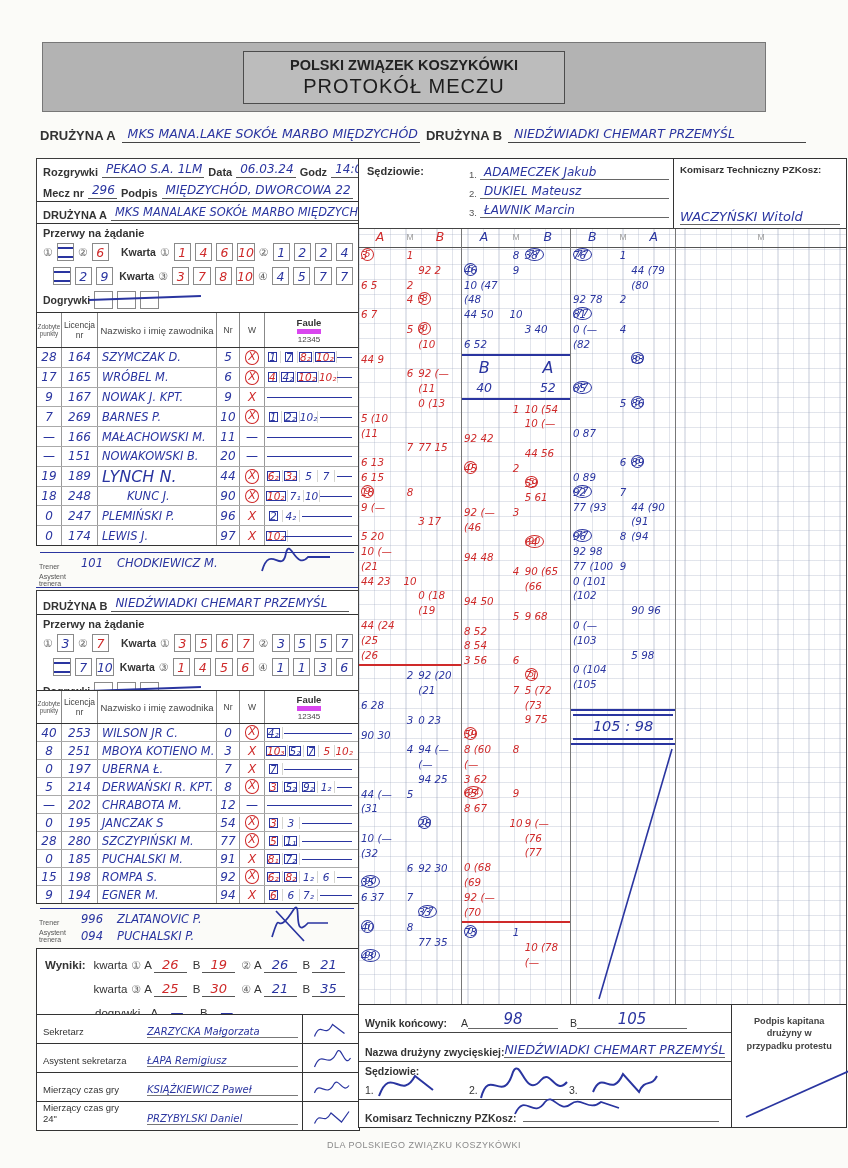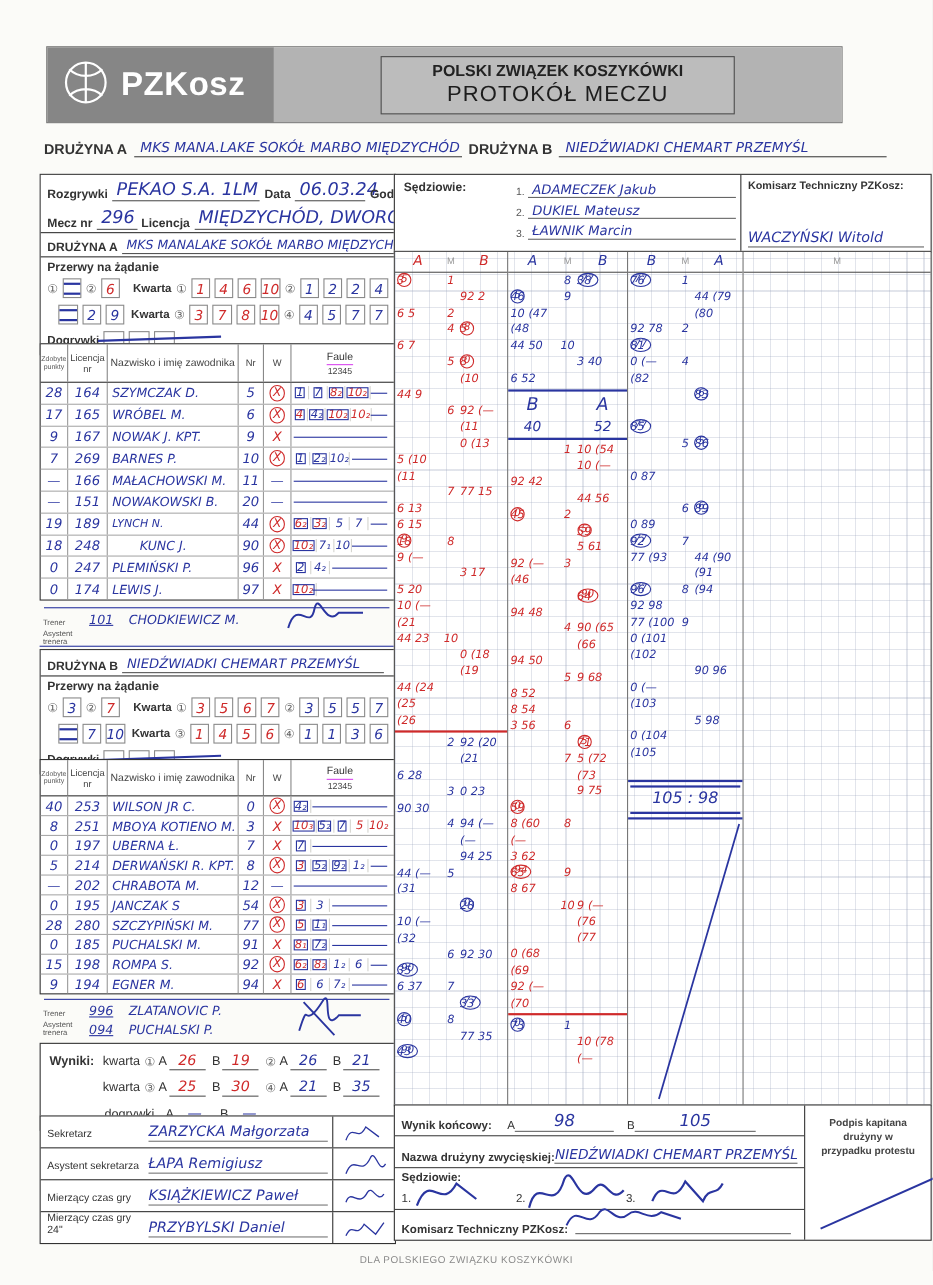--- a/index.html
+++ b/index.html
@@ -17,67 +17,67 @@
   .hdr-titlebox{border:1px solid #4c4c4c;background:#bcbcbc;text-align:center;padding:5px 46px;}
   .hdr-org{font-size:14.5px;font-weight:bold;color:#222;}
   .hdr-doc{font-size:20px;color:#1d1d1d;letter-spacing:1px;margin-top:2px;}
   
   .teamline{left:40px;top:126px;width:772px;display:flex;align-items:flex-end;font-size:13px;font-weight:bold;}
   .teamline .tv{flex:1;border-bottom:1.4px solid #444;margin:0 6px;font-size:12.5px;font-weight:500;padding:0 2px 1px 6px;white-space:nowrap;}
   
   .ipanel{left:36px;top:158px;width:322px;}
   .irow{display:flex;align-items:flex-end;font-size:11px;padding:3px 6px 2px 6px;}
   .irow .lab{font-weight:bold;white-space:nowrap;}
-  .irow .val{border-bottom:1px solid #555;flex:1;margin:0 4px;font-size:16px;padding:0 2px 1px 4px;white-space:nowrap;}
+  .irow .val{border-bottom:1px solid #555;flex:1;margin:0 4px;font-size:12px;padding:0 2px 1px 4px;white-space:nowrap;}
   .thickline{border-top:1.6px solid #333;}
   
   .pzlabel{font-size:11px;font-weight:bold;padding:3px 6px 1px;}
   .pzrow{display:flex;align-items:center;gap:4px;padding:2px 6px;height:20px;}
   .mark{font-size:11px;color:#666;}
   .sq{width:17px;height:16px;border:1px solid #8a8a8a;background:#fff;display:flex;align-items:center;justify-content:center;font-size:12.5px;position:relative;}
   .strike2{width:100%;height:7px;border-top:2px solid #2a35a0;border-bottom:2px solid #2a35a0;}
   .kwlab{font-size:10.5px;font-weight:bold;margin-left:8px;}
   .dgrow{position:relative;}
   .dgstrike{position:absolute;left:52px;top:9px;width:112px;border-top:2.2px solid #2a35a0;transform:rotate(-2deg);}
   
   .roster{left:36px;width:322px;border:1.6px solid #333;background:#fff;}
   .rh{display:grid;grid-template-columns:25px 36px 119px 23px 25px 88px;border-bottom:1.4px solid #333;}
   .rh>div{border-right:1px solid #888;display:flex;align-items:center;justify-content:center;text-align:center;}
   .rh .tiny{font-size:6.3px;color:#555;}
   .rh .small{font-size:8.5px;color:#444;}
   .faulehdr{display:flex;flex-direction:column;align-items:stretch;border-right:none !important;}
-  .faulehdr .ftitle{font-size:9.5px;text-align:center;border-bottom:1px solid #d946ef;padding:1px 0;}
+  .faulehdr .ftitle{font-size:9.5px;text-align:center;border-bottom:5px solid #d946ef;padding:1px 0;font-weight:bold;}
   .fnums{display:grid;grid-template-columns:repeat(5,1fr);font-size:8px;color:#444;}
   .fnums span{text-align:center;padding:1px 0;}
   .rr{display:grid;grid-template-columns:25px 36px 119px 23px 25px 88px;border-bottom:1px solid #aaa;position:relative;}
   .rr:last-child{border-bottom:none;}
   .rc{border-right:1px solid #999;font-size:12px;display:flex;align-items:center;justify-content:center;overflow:visible;white-space:nowrap;}
   .rc.nm{justify-content:flex-start;padding-left:4px;}
   .flgrid{display:grid;grid-template-columns:repeat(5,1fr);position:relative;border-right:none !important;}
   .fc{border-right:1px solid #d5d5d0;font-size:10.5px;display:flex;align-items:center;justify-content:center;position:relative;}
   .fc:last-child{border-right:none;}
   .fbox{outline:1.4px solid #2a35a0;outline-offset:-2px;padding:0 2px;}
   .fstrike{position:absolute;top:50%;border-top:1.5px solid #2a35a0;right:1px;}
   .circ{display:inline-block;border:1.3px solid currentColor;border-radius:50%;padding:0 2.5px;line-height:1.15;font-size:.92em;}
   
   .crow{display:flex;align-items:flex-end;height:17px;font-size:11.5px;position:relative;}
   .crow .clab{width:42px;font-size:7px;color:#555;flex-shrink:0;padding-left:3px;}
-  .crow .clic{width:36px;text-decoration:underline;}
+  .crow .clic{width:36px;}
   .crow .cnm{width:150px;white-space:nowrap;}
   
   .wyn{left:36px;width:322px;border:1.6px solid #333;background:#fff;font-size:11.5px;padding:4px 0 2px;}
   .wrow{display:flex;align-items:center;padding:2px 8px;height:20px;}
   .wrow .wl{font-weight:bold;margin-right:6px;}
   .wv{width:34px;border-bottom:1px solid #555;text-align:center;font-size:13px;margin:0 6px 0 2px;}
   
   .off{left:36px;width:322px;border:1.6px solid #333;background:#fff;}
   .offrow{display:flex;align-items:flex-end;height:28px;border-bottom:1.4px solid #333;position:relative;}
   .offrow:last-child{border-bottom:none;}
   .offrow .olab{width:92px;font-size:9.5px;padding:0 0 6px 6px;flex-shrink:0;}
-  .offrow .oval{flex:1;border-bottom:1px solid #777;font-size:13px;margin:0 4px 5px 0;white-space:nowrap;}
+  .offrow .oval{flex:1;border-bottom:1px solid #777;font-size:10px;margin:0 4px 5px 12px;white-space:nowrap;}
   .offrow .osig{width:56px;border-left:1.4px solid #333;height:100%;position:relative;}
   
   .refbox{left:358px;top:158px;width:487px;height:70px;border:1.6px solid #333;background:#fff;display:flex;}
   .refl{flex:1;position:relative;font-size:11px;}
   .refl .rlab{position:absolute;left:8px;top:6px;font-weight:bold;}
   .refline{position:absolute;left:110px;display:flex;align-items:flex-end;width:200px;}
   .refline .rn{font-size:9.5px;color:#555;margin-right:3px;}
   .refline .rv{flex:1;border-bottom:1px solid #666;font-size:12px;padding-left:4px;white-space:nowrap;}
   .refr{width:172px;border-left:1.4px solid #333;position:relative;font-size:10px;}
   .refr .klab{position:absolute;top:5px;left:6px;font-weight:bold;font-size:9.8px;}
@@ -109,29 +109,20 @@
   .brval{border-bottom:1px solid #666;text-align:center;font-size:15px;}
   .footer{left:0;top:1140px;width:848px;text-align:center;font-size:9px;color:#8a8a8a;letter-spacing:.5px;}
   svg.sig{position:absolute;overflow:visible;}
 </style>
 </head>
 <body>
 
 <div class="page">
 
   <div class="abs hdr">
-    <div class="hdr-logo">
-      <span>
-        <svg width="46" height="46" viewBox="0 0 46 46" fill="none" stroke="#fff" stroke-width="2">
-          <circle cx="23" cy="23" r="18"></circle>
-          <path d="M23 5 v36 M8 11 c8 8 22 8 30 0 M8 35 c8 -8 22 -8 30 0"></path>
-        </svg>
-      </span>
-      <span class="lg-text">PZKosz</span>
-    </div>
     <div class="hdr-right">
       <div class="hdr-titlebox">
         <div class="hdr-org">POLSKI ZWIĄZEK KOSZYKÓWKI</div>
         <div class="hdr-doc">PROTOKÓŁ MECZU</div>
       </div>
     </div>
   </div>
 
   <div class="abs teamline">
     <span>DRUŻYNA A</span>
@@ -145,21 +136,21 @@
       <span class="lab">Rozgrywki</span>
       <span class="val hw blue">PEKAO S.A. 1LM</span>
       <span class="lab">Data</span>
       <span class="val hw blue" style="max-width:58px">06.03.24</span>
       <span class="lab">Godz</span>
       <span class="val hw blue" style="max-width:42px">14:00</span>
     </div>
     <div class="irow">
       <span class="lab">Mecz nr</span>
       <span class="val hw blue" style="max-width:62px">296</span>
-      <span class="lab">Licencja</span>
+      <span class="lab">Podpis</span>
       <span class="val hw blue">MIĘDZYCHÓD, DWORCOWA 22</span>
     </div>
     <div class="irow thickline">
       <span class="lab">DRUŻYNA A</span>
       <span class="val hw blue" style="font-size:11.4px">MKS MANALAKE SOKÓŁ MARBO MIĘDZYCHÓD</span>
     </div>
     <div class="thickline" id="przerwy-a">
         <div class="pzlabel">Przerwy na żądanie</div>
         <div class="pzrow">
           <div class="mark">①</div>
@@ -380,21 +371,21 @@
             <div class="fc"></div>
             <div class="fc"></div>
             <div class="fc"></div>
             <div class="fc"></div>
             <div class="fstrike" style="left: 2%;"></div>
           </div>
         </div>
         <div class="rr" style="height: 18.8px;">
           <div class="rc hw blue">19</div>
           <div class="rc hw blue">189</div>
-          <div class="rc nm hw blue" style="font-size: 10px; text-align: right;">LYNCH  N.</div>
+          <div class="rc nm hw blue" style="font-size: 16px; text-align: right;">LYNCH  N.</div>
           <div class="rc hw blue">44</div>
           <div class="rc hw">
             <span class="circ red">X</span>
           </div>
           <div class="rc flgrid">
             <div class="fc">
               <span class="hw red fbox">6₂</span>
             </div>
             <div class="fc">
               <span class="hw red fbox">3₂</span>

